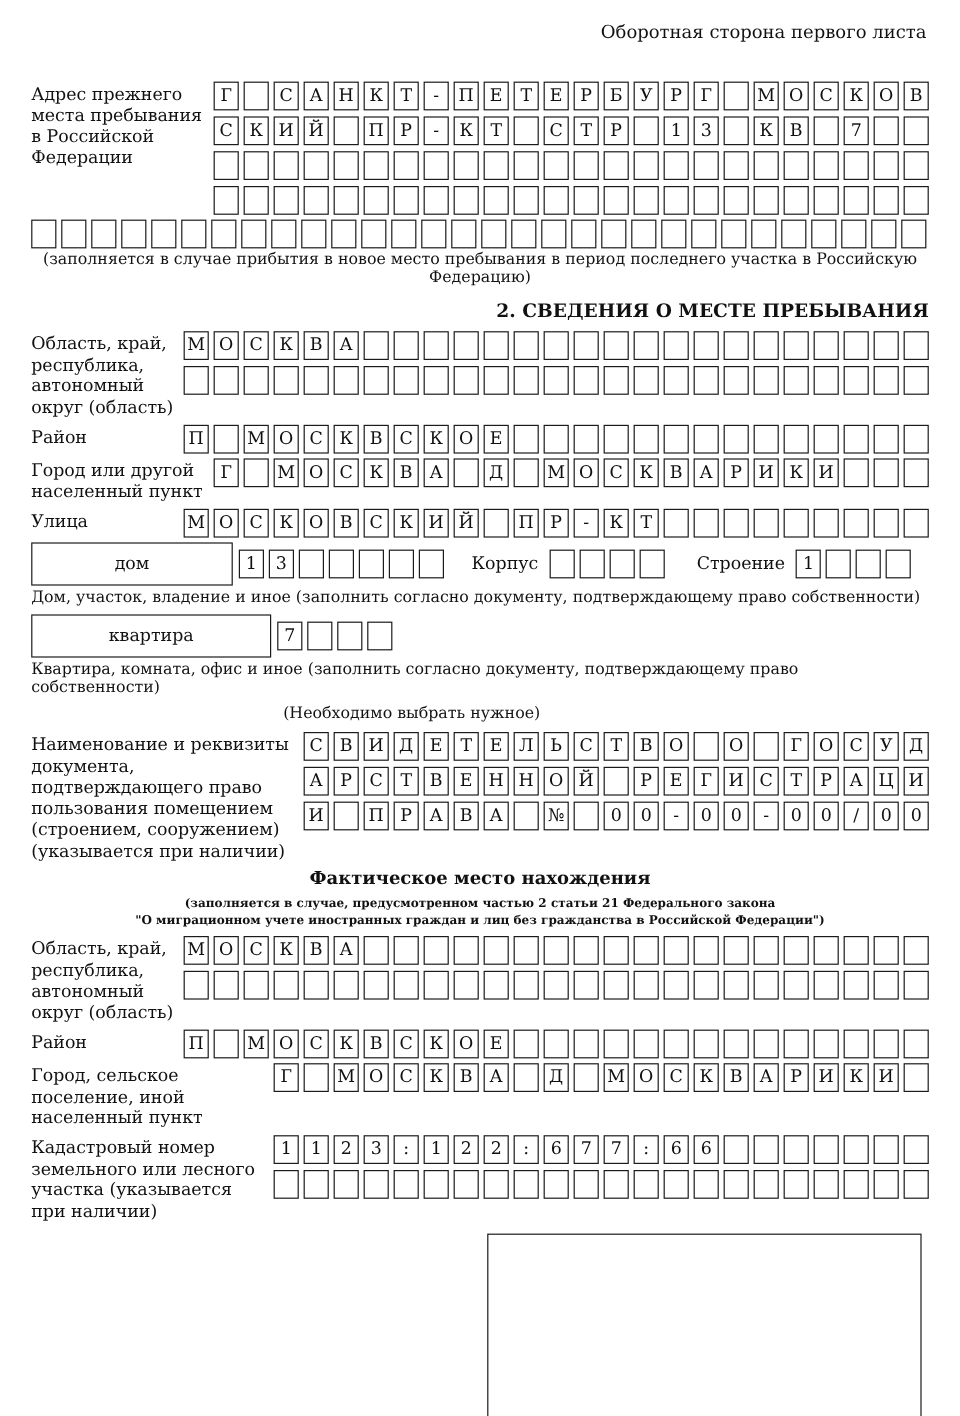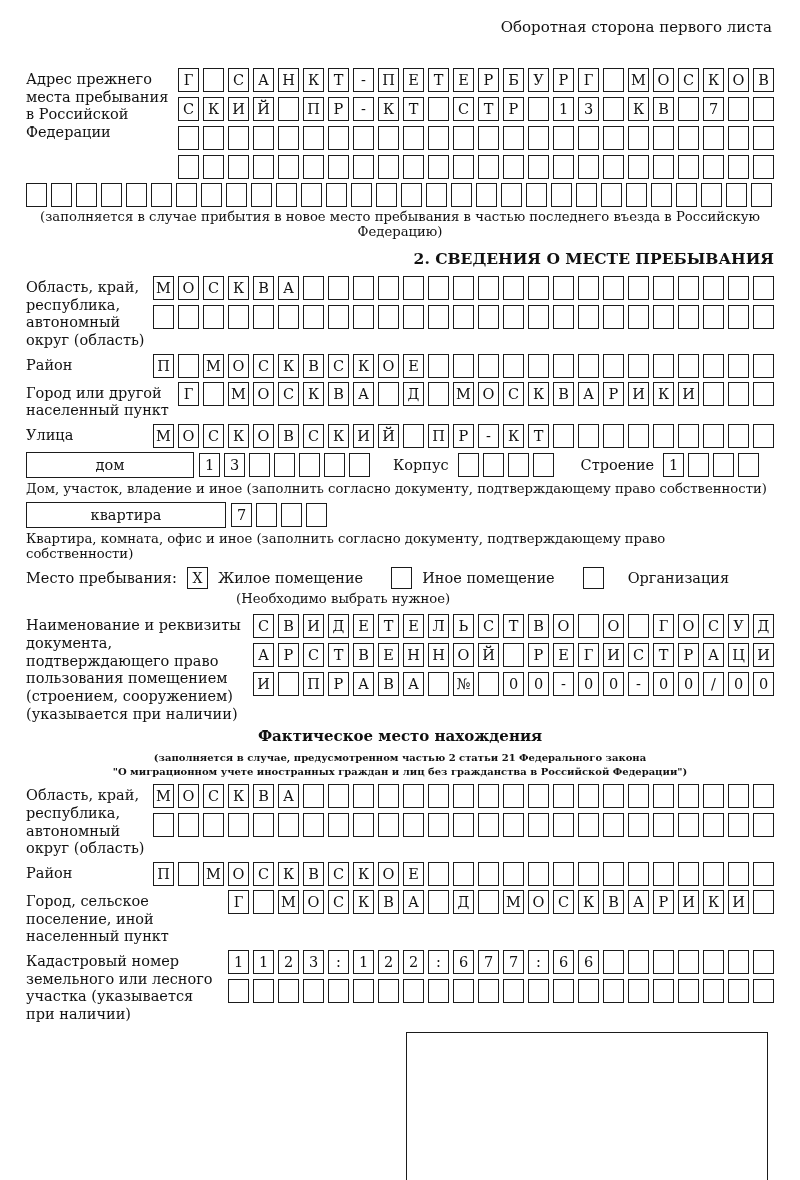--- a/index.html
+++ b/index.html
@@ -25,21 +25,21 @@
   .field .lbl{font-size:14.5px;line-height:1.22;padding-top:3px;padding-right:6px;}
 
   .caption{font-size:13.2px;margin:2px 0 6px 0;}
   .caption.center{text-align:center;}
 
   .sec-title{text-align:right;font-weight:bold;font-size:15.5px;margin:10px 0 8px 0;}
 
   
   .inline-row{display:flex;align-items:center;gap:5px;margin-bottom:3px;}
   .bigbox{
-    box-sizing:border-box;border:1.6px solid #1b1b1b;height:26px;
+    box-sizing:border-box;border:1.6px solid #1b1b1b;height:36px;
     display:flex;align-items:center;justify-content:center;
     font-size:14.5px;flex:none;text-align:center;
   }
   .bigbox.house{width:168px;}
   .bigbox.apt{width:200px;}
   .inline-lbl{font-size:14.5px;padding:0 4px;}
 
   
   .stay-row{display:flex;align-items:center;gap:10px;margin:6px 0 2px 0;font-size:14.5px;}
   .checkcell{
@@ -196,21 +196,21 @@
       <span class="cell"></span>
       <span class="cell"></span>
       <span class="cell"></span>
       <span class="cell"></span>
       <span class="cell"></span>
       <span class="cell"></span>
       <span class="cell"></span>
       <span class="cell"></span>
       <span class="cell"></span>
     </div>
-  <div class="caption center">(заполняется в случае прибытия в новое место пребывания в частью последнего въезда в Российскую Федерацию)</div>
+  <div class="caption center">(заполняется в случае прибытия в новое место пребывания в период последнего участка в Российскую Федерацию)</div>
 
   <div class="sec-title">2. СВЕДЕНИЯ О МЕСТЕ ПРЕБЫВАНИЯ</div>
 
   <div class="field">
     <div class="lbl" style="max-width:121px;">Область, край, республика, автономный округ (область)</div>
     <div class="boxcol">
       <div class="boxrow">
           <span class="cell">М</span>
           <span class="cell">О</span>
           <span class="cell">С</span>
@@ -397,29 +397,20 @@
     <div class="bigbox apt">квартира</div>
     <div class="boxrow">
         <span class="cell">7</span>
         <span class="cell"></span>
         <span class="cell"></span>
         <span class="cell"></span>
       </div>
   </div>
   <div class="caption">Квартира, комната, офис и иное (заполнить согласно документу, подтверждающему право собственности)</div>
 
-  <div class="stay-row">
-    <span>Место пребывания:</span>
-    <span class="checkcell">X</span>
-    <span>Жилое помещение</span>
-    <span class="checkcell" style="margin-left:18px;"></span>
-    <span>Иное помещение</span>
-    <span class="checkcell" style="margin-left:18px;"></span>
-    <span style="margin-left:14px;">Организация</span>
-  </div>
   <div class="stay-note">(Необходимо выбрать нужное)</div>
 
   <div class="field">
     <div class="lbl" style="max-width:225px;">Наименование и реквизиты документа, подтверждающего право пользования помещением (строением, сооружением) (указывается при наличии)</div>
     <div class="boxcol">
       <div class="boxrow">
           <span class="cell">С</span>
           <span class="cell">В</span>
           <span class="cell">И</span>
           <span class="cell">Д</span>

